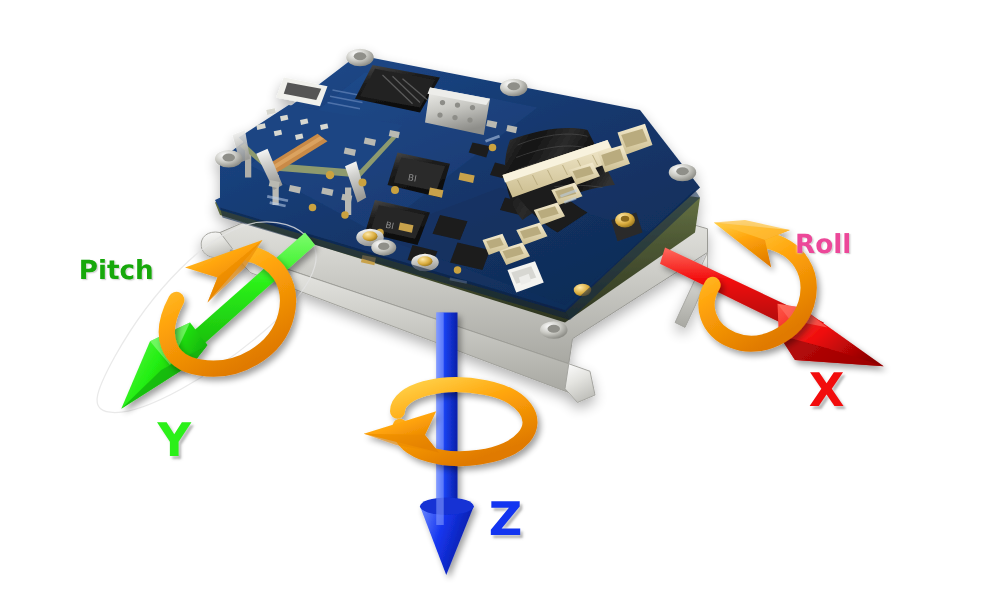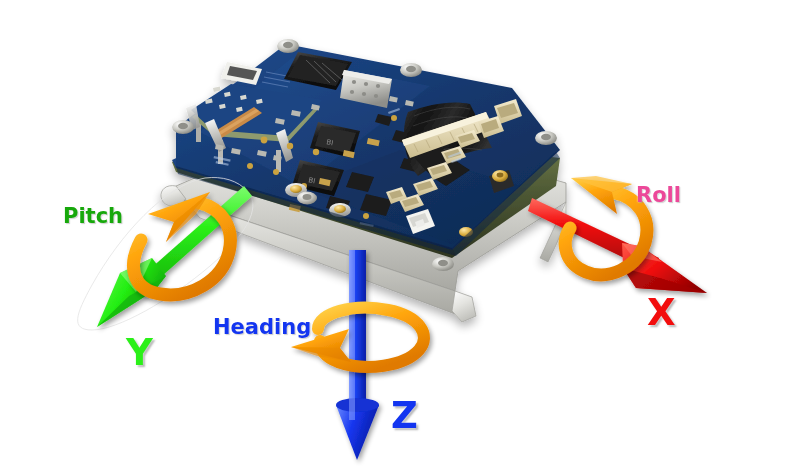--- a/index.html
+++ b/index.html
@@ -517,19 +517,18 @@
       <path d="M318,329 C318,313 353,303 388,310 C419,316 432,335 419,350
                C405,366 366,372 338,362 C325,357 319,349 320,341" fill="none" stroke="url(#gOrange)" stroke-width="12" stroke-linecap="round"></path>
 
       <path d="M291,347 L349,329 L340,348 L351,362 Z" fill="url(#gOrange)"></path>
       <path d="M291,347 L340,348 L351,362 L317,356 Z" fill="#e98900" opacity="0.55"></path>
     </g>
   </svg>
 
   <div class="axis-label rot-label" id="lbl-pitch">Pitch</div>
   <div class="axis-label rot-label" id="lbl-roll">Roll</div>
-  <div class="axis-label rot-label" id="lbl-heading">Heading</div>
 
   <div class="axis-label ax-letter" id="lbl-y">Y</div>
   <div class="axis-label ax-letter" id="lbl-x">X</div>
   <div class="axis-label ax-letter" id="lbl-z">Z</div>
 
 </div>
 
 </body></html>

